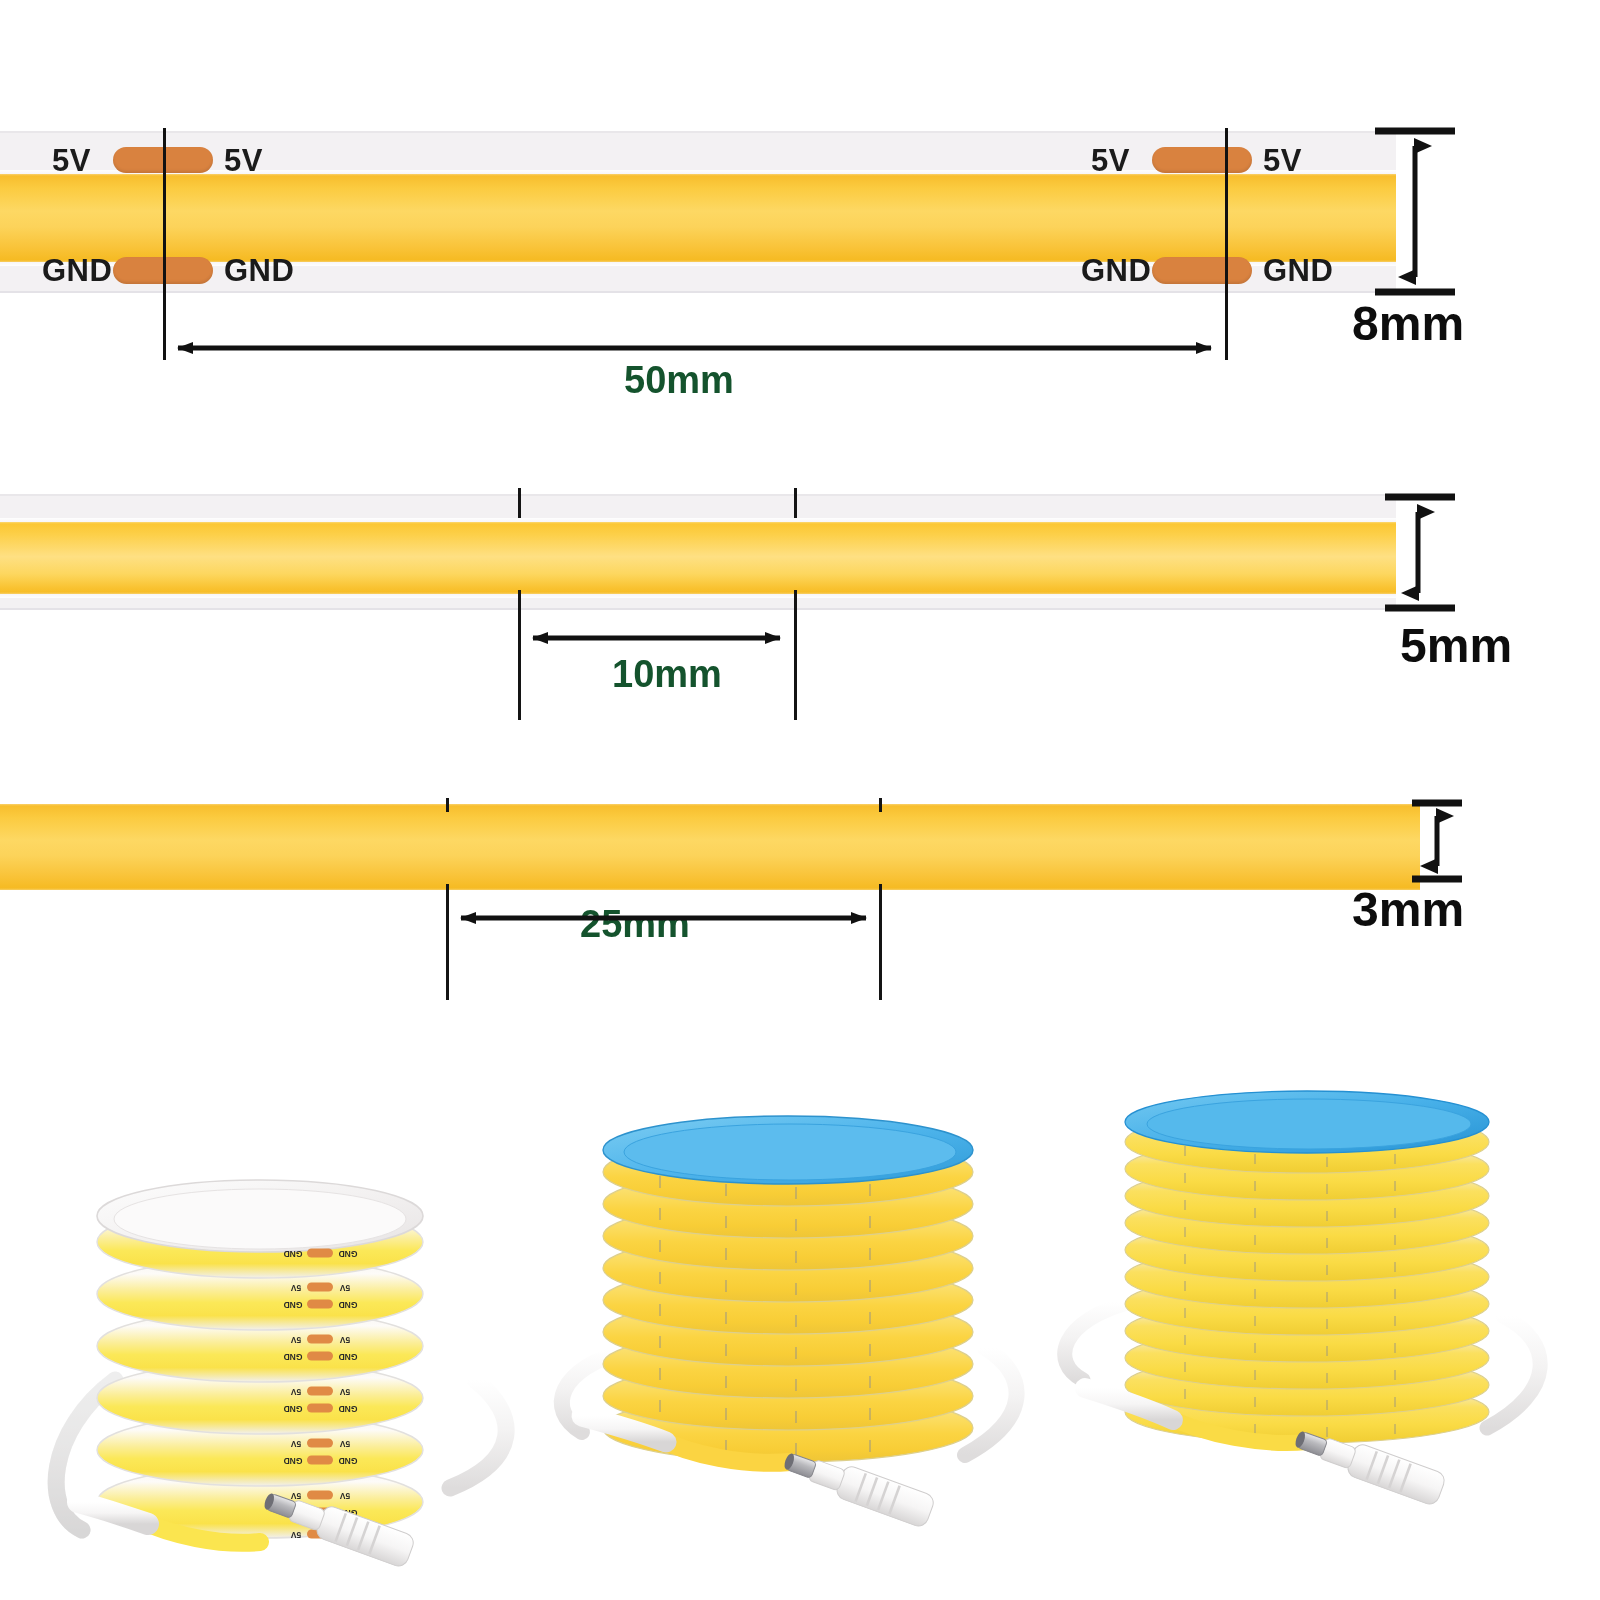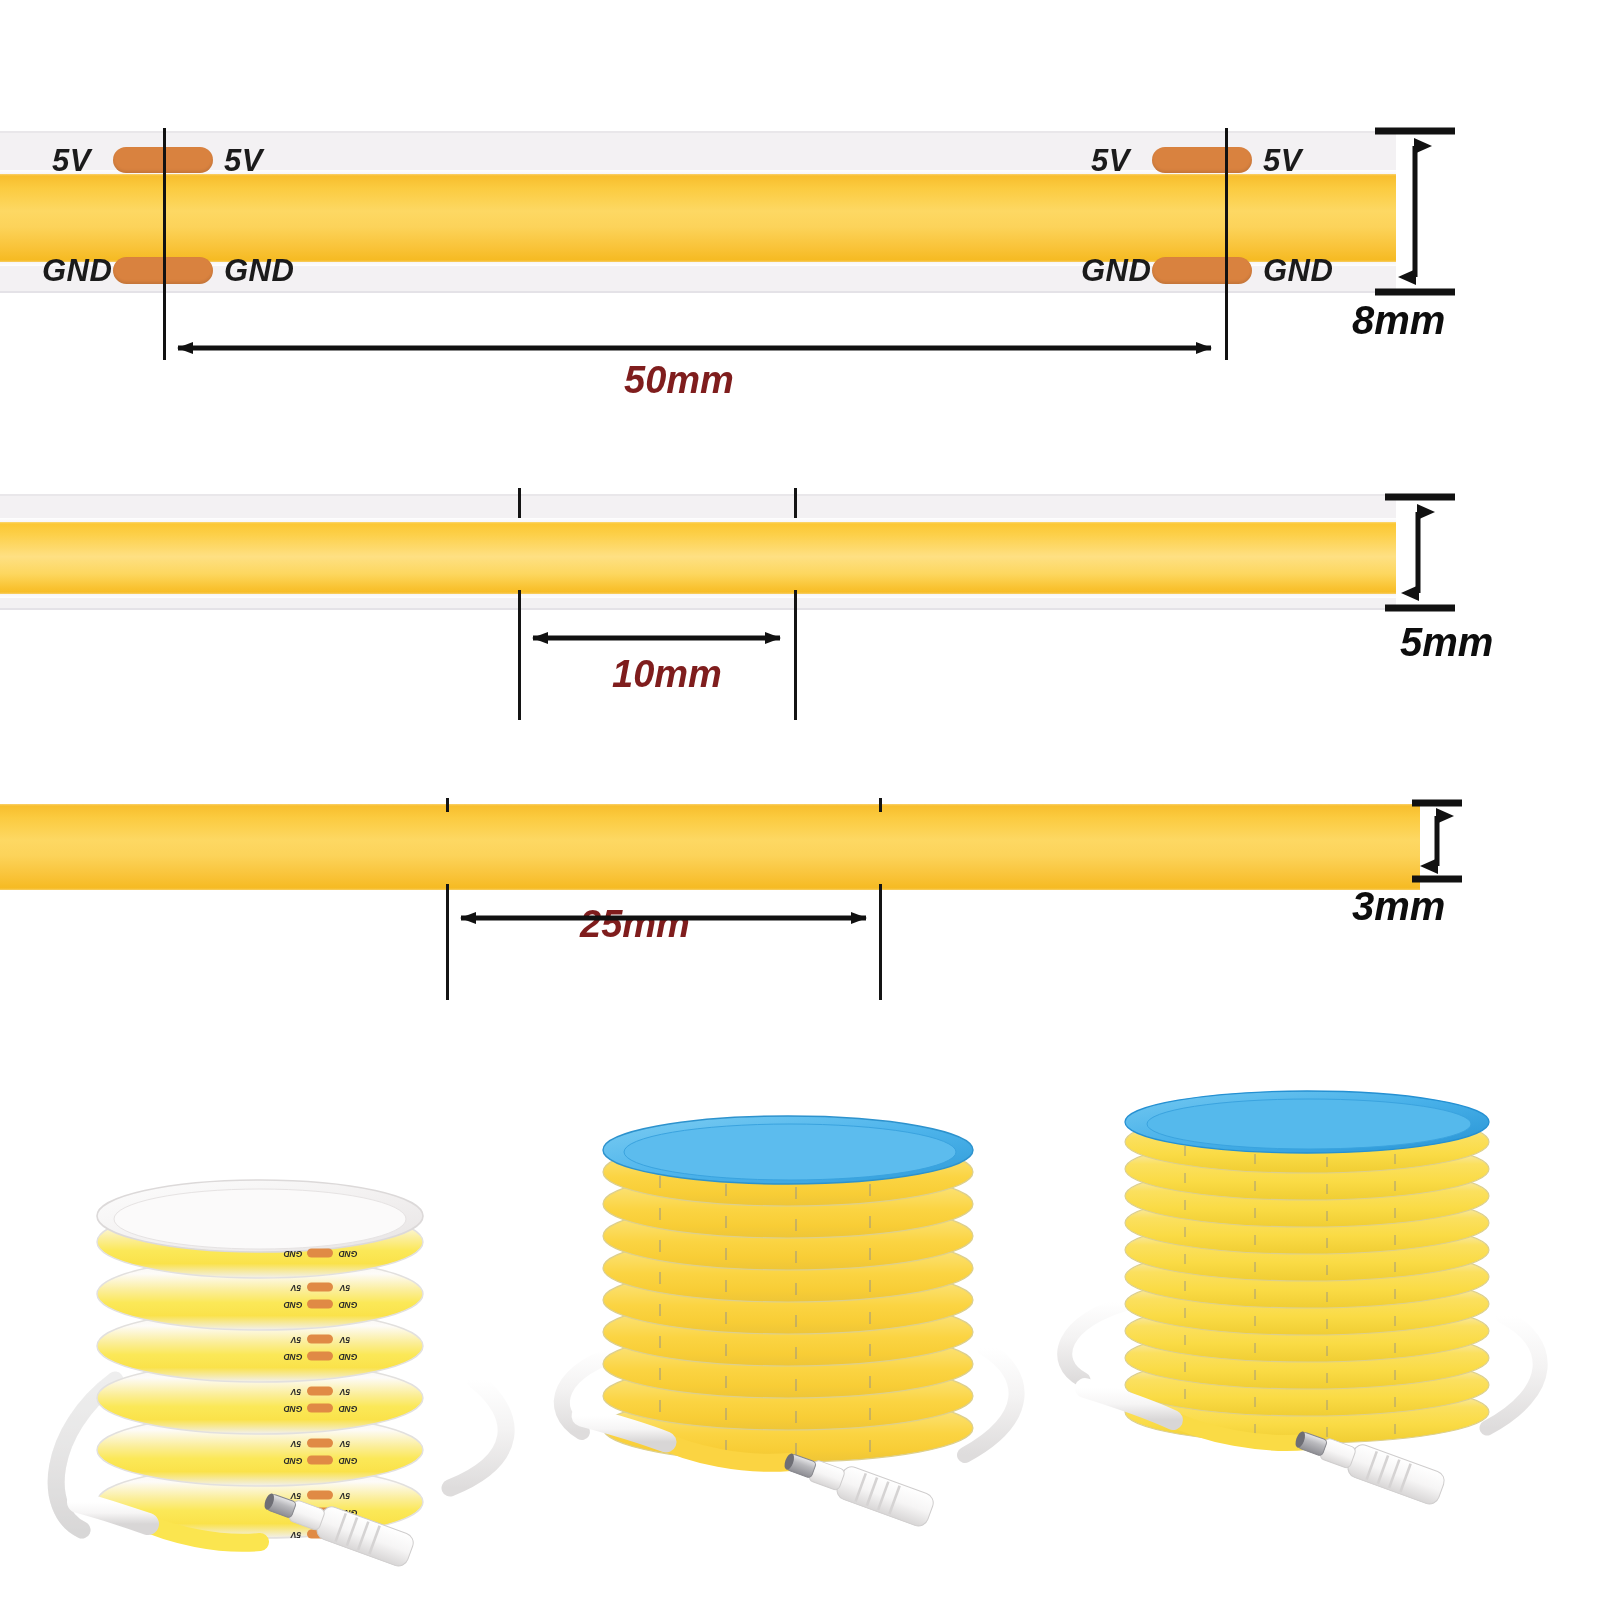--- a/index.html
+++ b/index.html
@@ -12,21 +12,20 @@
     height: 1600px;
     font-family: "Liberation Sans", sans-serif;
     position: relative;
     overflow: hidden;
   }
   #stage {
     position: relative;
     width: 1600px;
     height: 1600px;
     background: #ffffff;
-    font-style: italic;
   }
 
   
   .strip-outer {
     position: absolute;
     background: #f3f1f3;
     box-sizing: border-box;
   }
   .strip-outer.with-edge {
     border-top: 2px solid #e9e7ea;
@@ -96,22 +95,22 @@
     width: 3px;
     background: #141414;
   }
   .dim-text {
     position: absolute;
     font-size: 38px;
     font-weight: 700;
     white-space: nowrap;
     line-height: 1;
   }
-  .dim-text.green { color: #7f1d1d; }
-  .dim-text.black { color: #0d0d0d; font-size: 40px; }
+  .dim-text.green { color: #14532d; }
+  .dim-text.black { color: #0d0d0d; font-size: 48px; }
 
   svg.overlay {
     position: absolute;
     left: 0;
     top: 0;
     width: 1600px;
     height: 1600px;
     pointer-events: none;
   }
 

